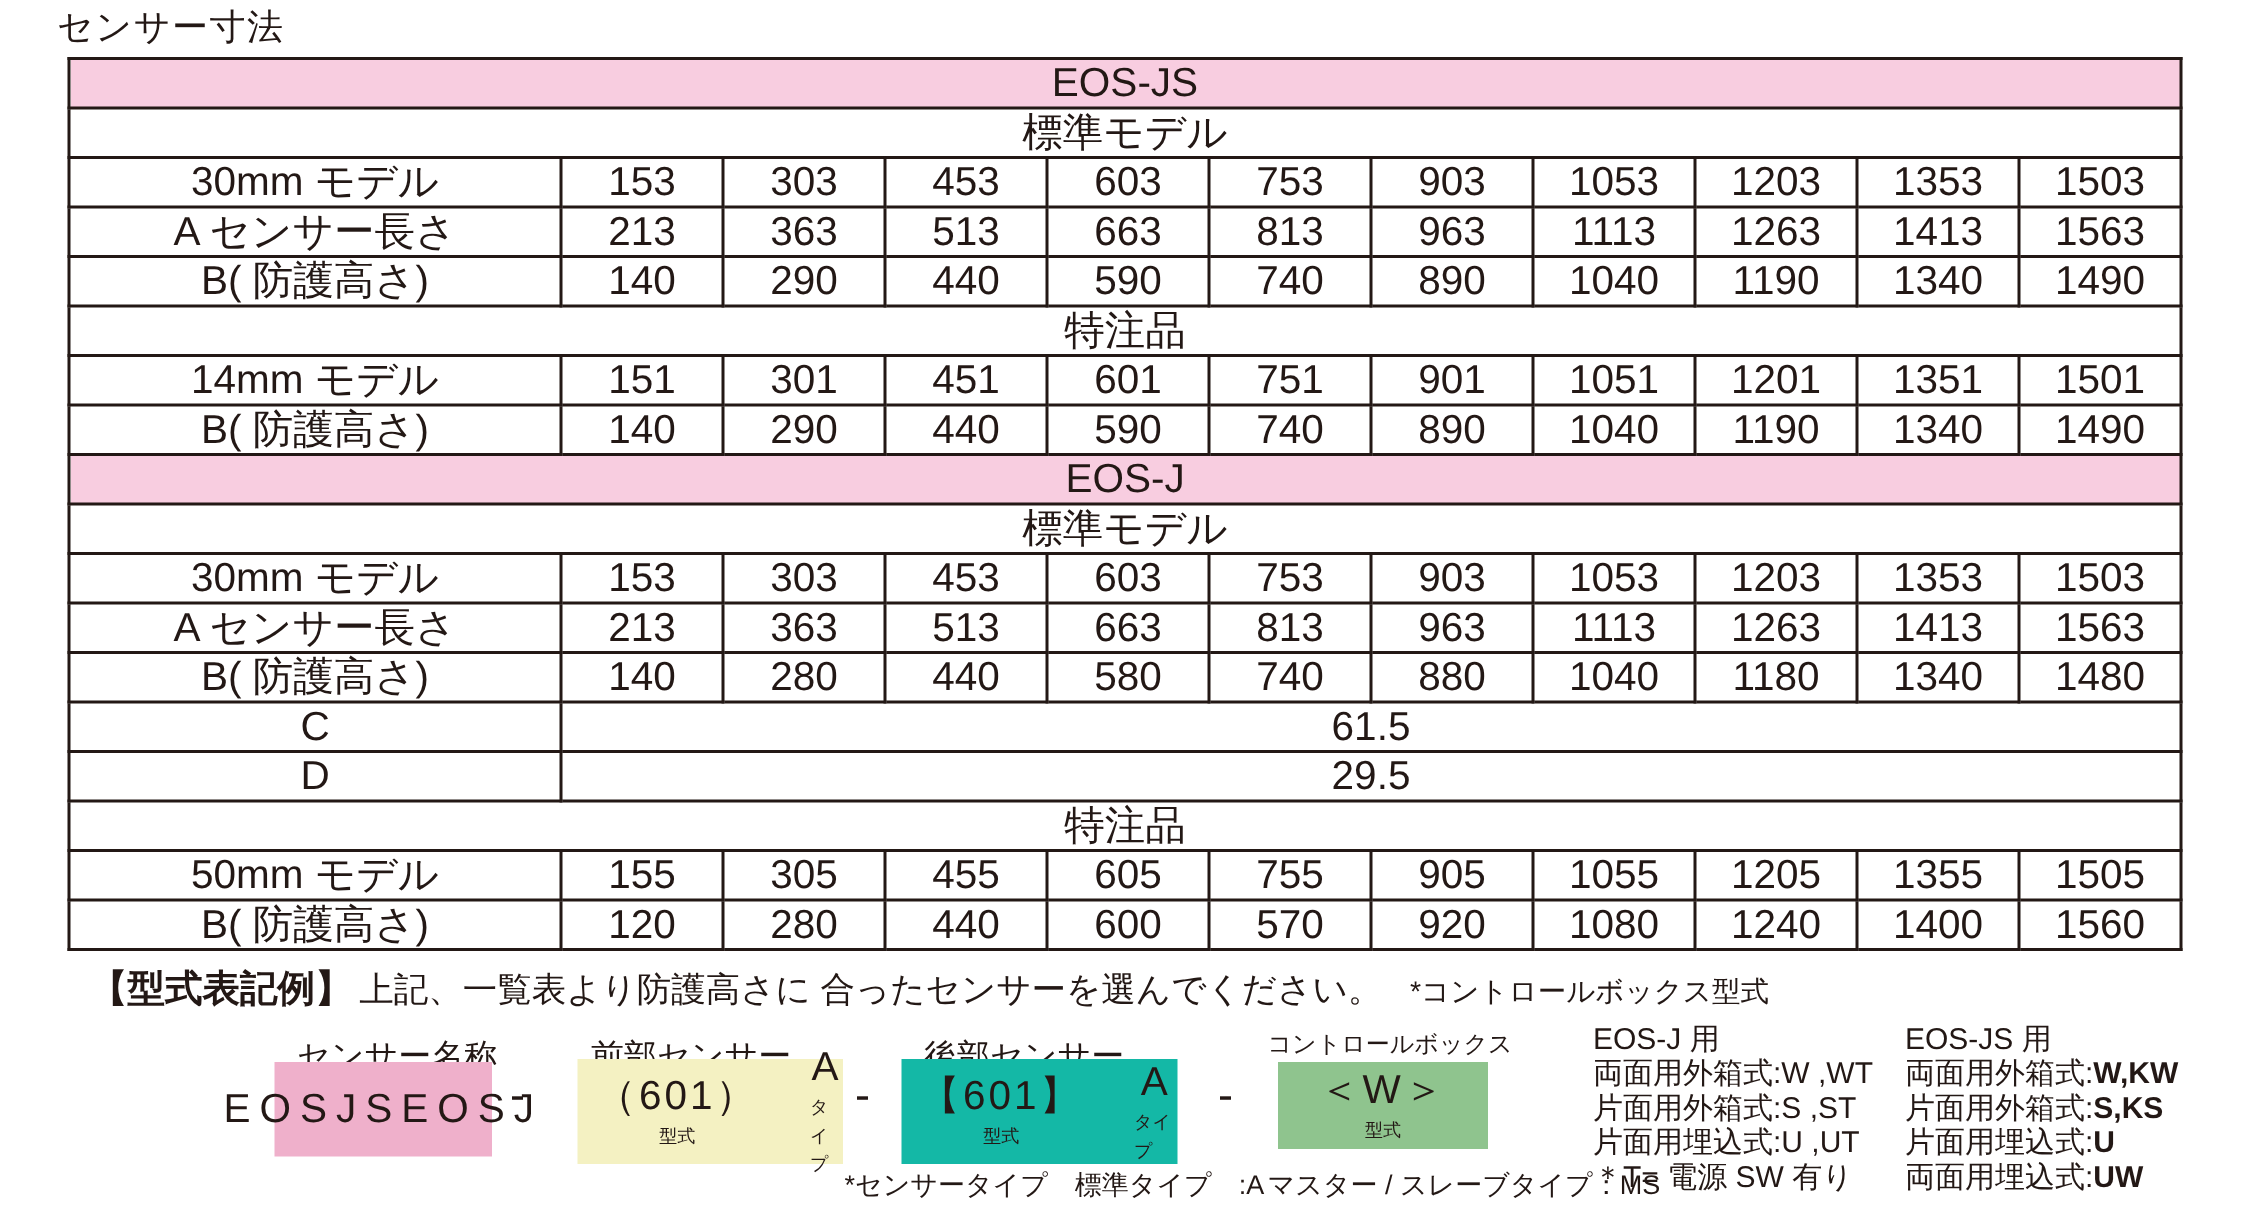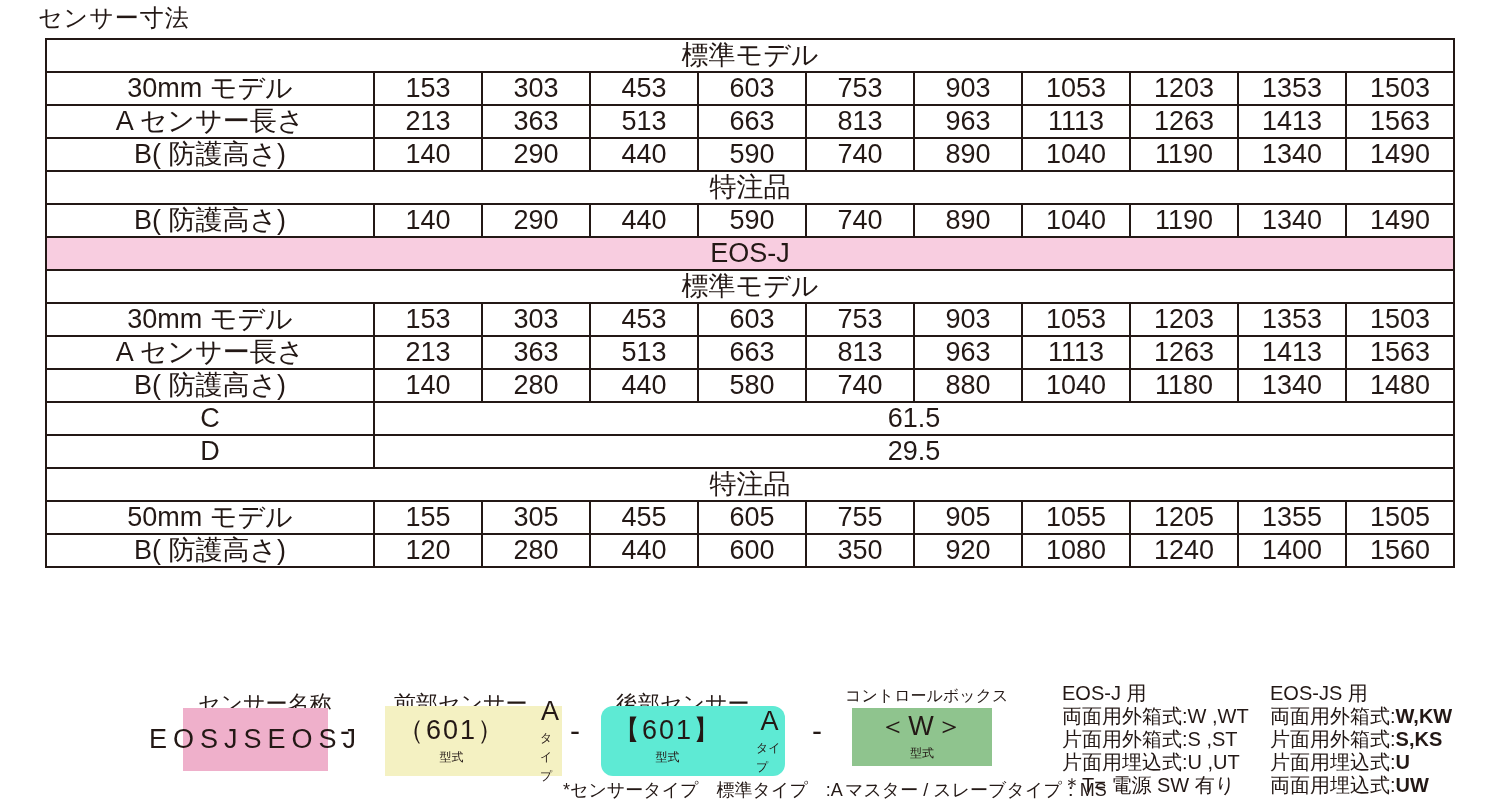--- a/index.html
+++ b/index.html
@@ -121,20 +121,23 @@
         <col class="c-val">
         <col class="c-val">
         <col class="c-val">
         <col class="c-val">
         <col class="c-val">
         <col class="c-val">
         <col class="c-val">
       </colgroup>
     <tbody id="dim-body">
         <tr>
+          <td colspan="11" class="section-hdr" style="background: rgb(248, 205, 224);">EOS-JS</td>
+        </tr>
+        <tr>
           <td colspan="11" class="group-hdr">標準モデル</td>
         </tr>
         <tr>
           <td class="row-label">30mm モデル</td>
           <td class="val">153</td>
           <td class="val">303</td>
           <td class="val">453</td>
           <td class="val">603</td>
           <td class="val">753</td>
           <td class="val">903</td>
@@ -166,20 +169,33 @@
           <td class="val">890</td>
           <td class="val">1040</td>
           <td class="val">1190</td>
           <td class="val">1340</td>
           <td class="val">1490</td>
         </tr>
         <tr>
           <td colspan="11" class="group-hdr">特注品</td>
         </tr>
         <tr>
+          <td class="row-label">14mm モデル</td>
+          <td class="val">151</td>
+          <td class="val">301</td>
+          <td class="val">451</td>
+          <td class="val">601</td>
+          <td class="val">751</td>
+          <td class="val">901</td>
+          <td class="val">1051</td>
+          <td class="val">1201</td>
+          <td class="val">1351</td>
+          <td class="val">1501</td>
+        </tr>
+        <tr>
           <td class="row-label">B( 防護高さ)</td>
           <td class="val">140</td>
           <td class="val">290</td>
           <td class="val">440</td>
           <td class="val">590</td>
           <td class="val">740</td>
           <td class="val">890</td>
           <td class="val">1040</td>
           <td class="val">1190</td>
           <td class="val">1340</td>
@@ -253,30 +269,35 @@
           <td class="val">1205</td>
           <td class="val">1355</td>
           <td class="val">1505</td>
         </tr>
         <tr>
           <td class="row-label">B( 防護高さ)</td>
           <td class="val">120</td>
           <td class="val">280</td>
           <td class="val">440</td>
           <td class="val">600</td>
-          <td class="val">350</td>
+          <td class="val">570</td>
           <td class="val">920</td>
           <td class="val">1080</td>
           <td class="val">1240</td>
           <td class="val">1400</td>
           <td class="val">1560</td>
         </tr>
       </tbody>
   </table>
 
+  <div class="note-line">
+    <span class="note-heading">【型式表記例】</span>
+    <span class="note-text">上記、一覧表より防護高さに 合ったセンサーを選んでください。</span>
+    <span class="note-aside">*コントロールボックス型式</span>
+  </div>
 
   <div class="bottom">
 
     <div class="diag-label lbl-name">センサー名称</div>
     <div class="code-box box-name" style="background: rgb(239, 176, 203);">
       <div class="big">EOSJS</div>
       <div class="big">EOSJ</div>
     </div>
 
     <div class="dash dash1">-</div>
@@ -289,21 +310,21 @@
       </div>
       <div class="code-part">
         <div class="code-main">A</div>
         <div class="code-cap">タイプ</div>
       </div>
     </div>
 
     <div class="dash dash2">-</div>
 
     <div class="diag-label lbl-rear">後部センサー</div>
-    <div class="code-box box-rear" style="background: #5eead4; border-radius: 12px;">
+    <div class="code-box box-rear" style="background: #14b8a6;">
       <div class="code-part">
         <div class="code-main">【601】</div>
         <div class="code-cap">型式</div>
       </div>
       <div class="code-part">
         <div class="code-main">A</div>
         <div class="code-cap">タイプ</div>
       </div>
     </div>
 

